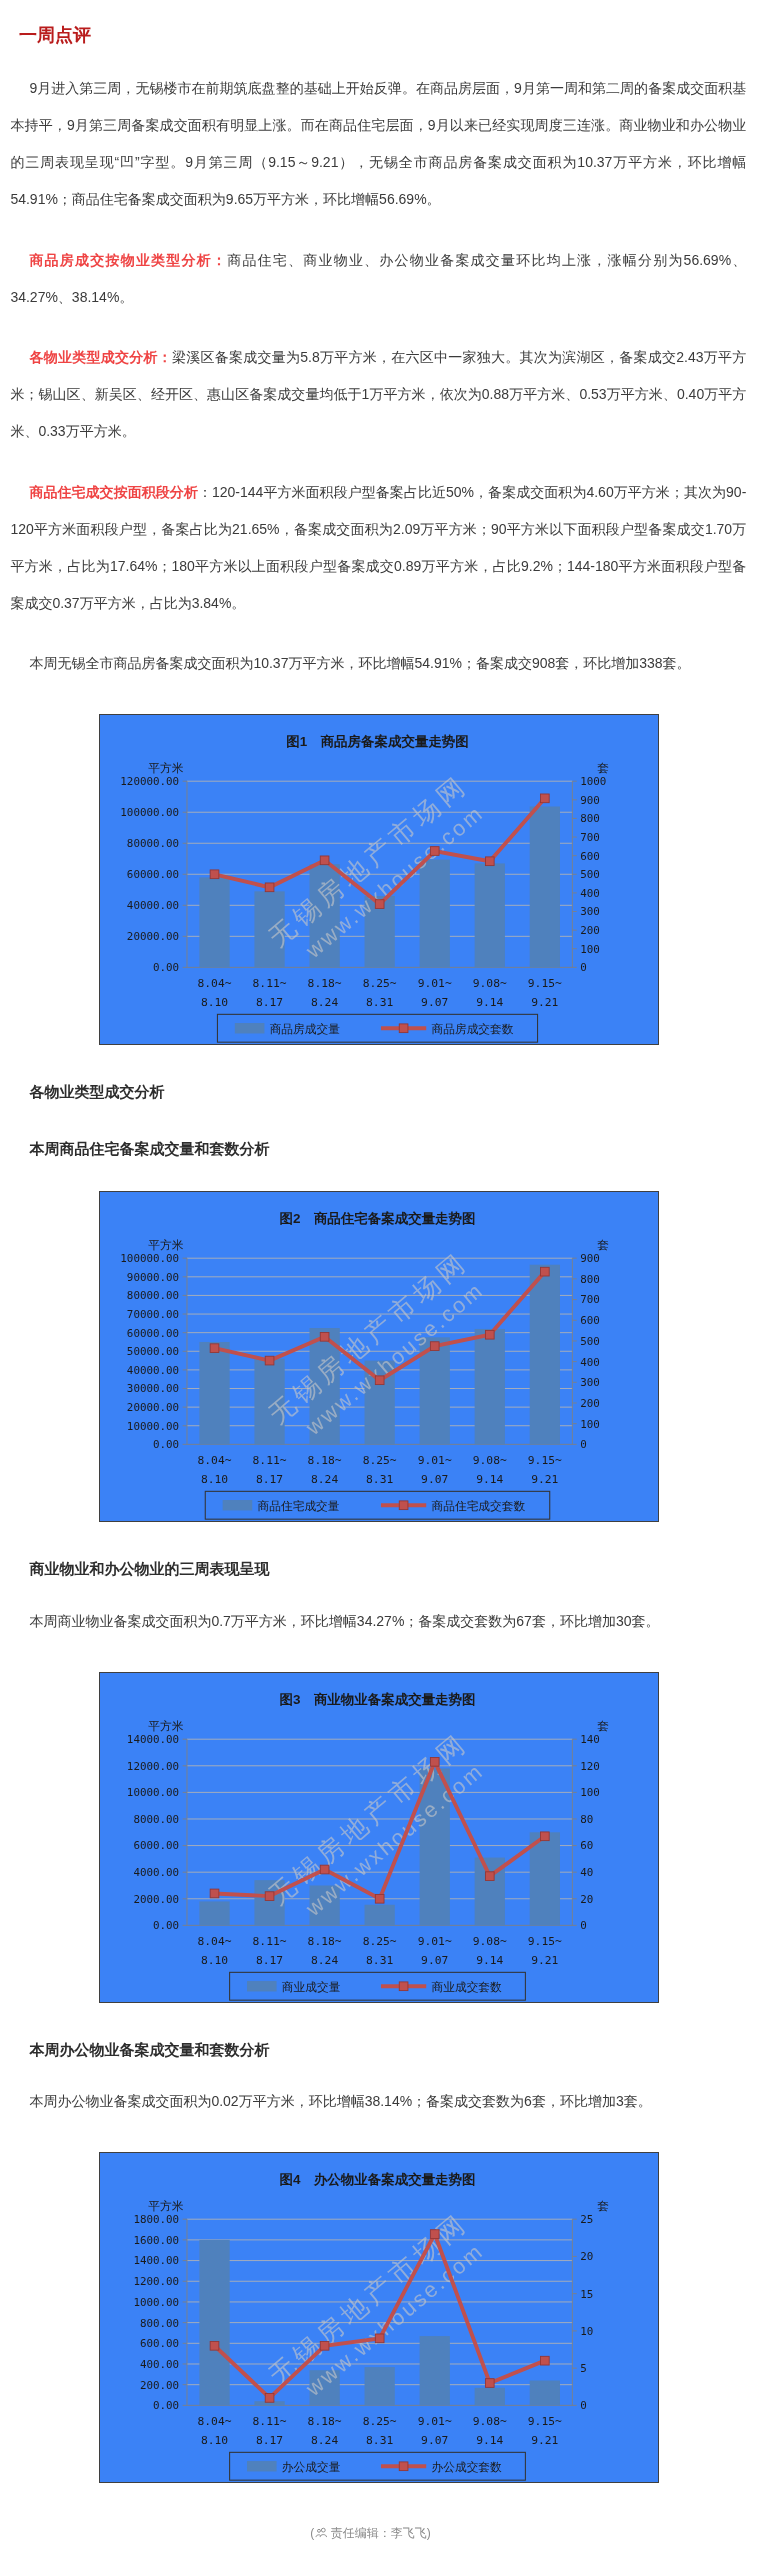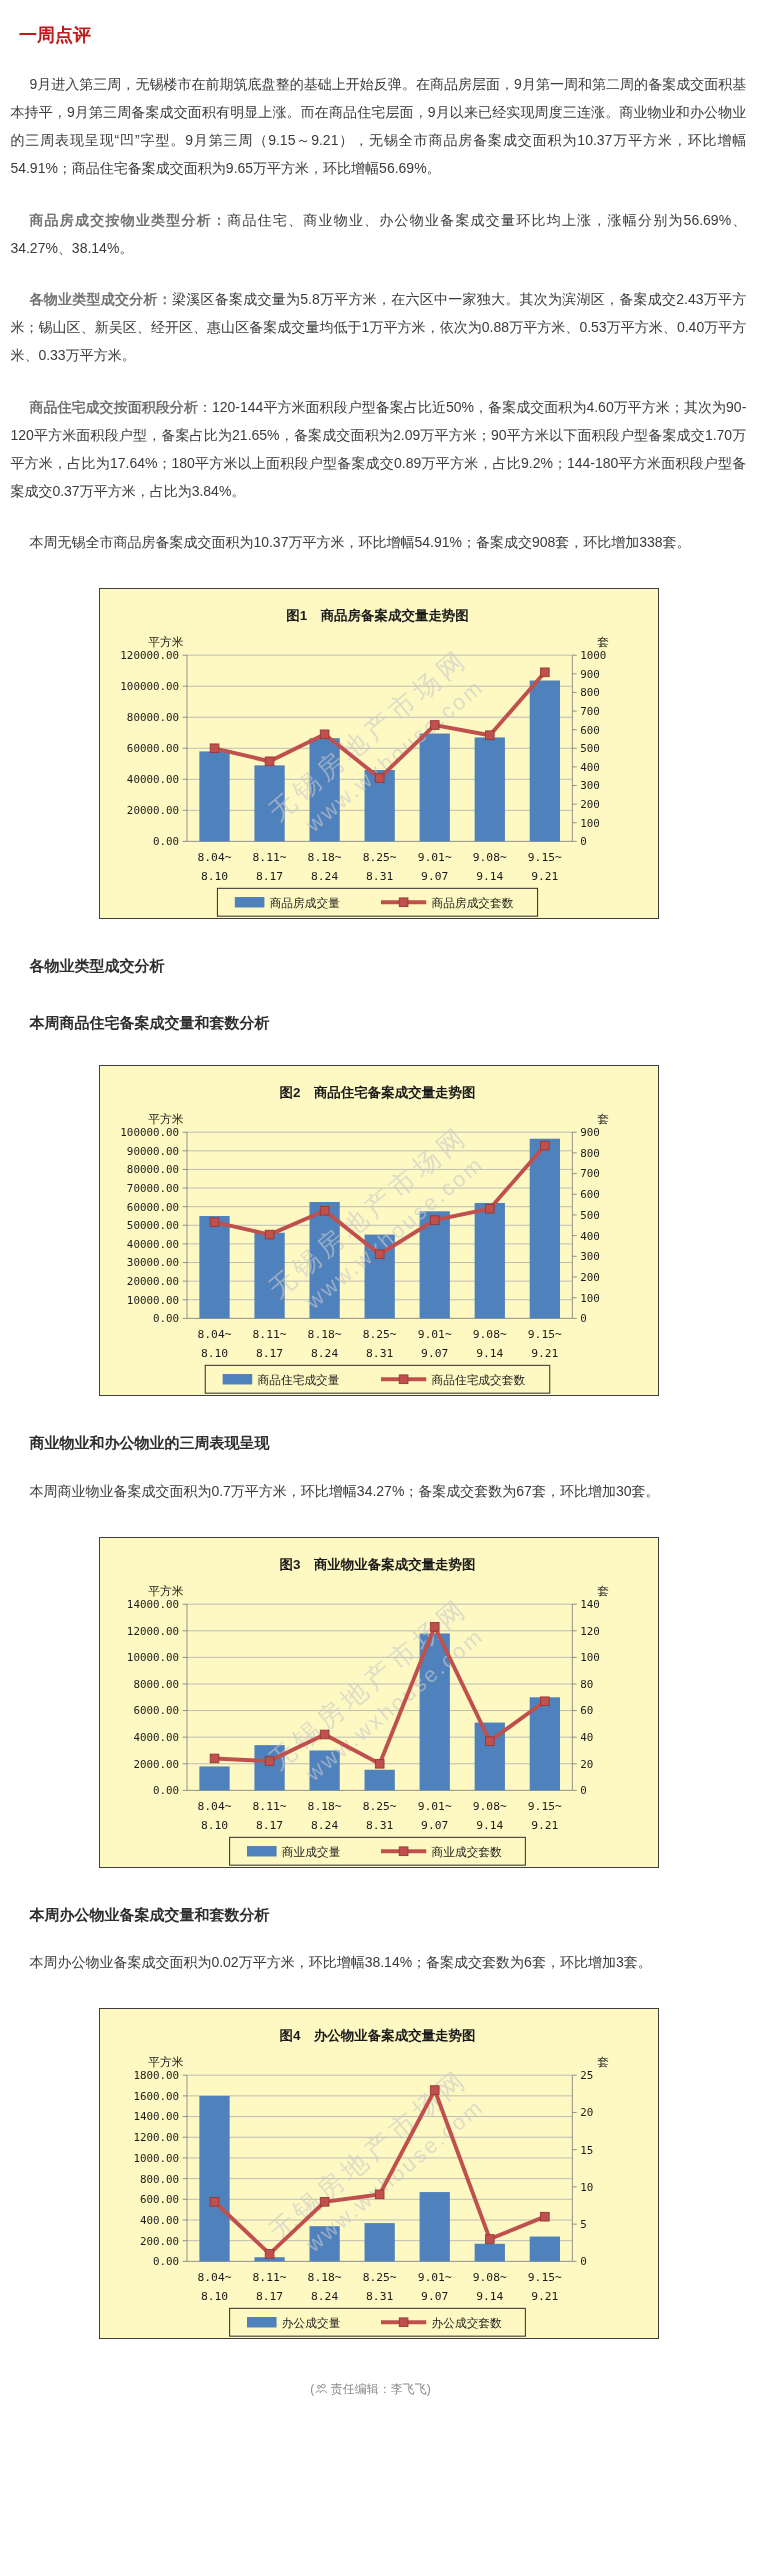--- a/index.html
+++ b/index.html
@@ -1,22 +1,22 @@
 <!DOCTYPE html>
 <html style="font-size:14px"><head>
 <meta charset="utf-8">
 <style>
   html,body{margin:0;padding:0;background:#fff;}
   body{width:760px;font-family:"Liberation Sans","DejaVu Sans",sans-serif;color:#333;}
   .page{box-sizing:border-box;width:760px;min-height:2576px;padding:0 12px 26px 10.4px;background:#fff;}
   h1.main{font-size:18px;font-weight:bold;color:#b91c1c;margin:22.6px 0 0 8.7px;}
   h2.sec{font-size:15px;font-weight:bold;color:#2d2d2d;margin:38px 0 0 0;text-indent:19px;}
-  .para{font-size:14px;line-height:28px;color:#3a3a3a;text-indent:19px;margin:23.5px 1.7px 0 0;text-align:justify;}
-  .lead{font-weight:bold;color:#737373;}
-  .chart-box{width:558px;margin:32px auto 0;border:1.7px solid #3f3f3f;background:#fef9c3;}
+  .para{font-size:14px;line-height:37px;color:#3a3a3a;text-indent:19px;margin:23.5px 1.7px 0 0;text-align:justify;}
+  .lead{font-weight:bold;color:#ef4444;}
+  .chart-box{width:558px;margin:32px auto 0;border:1.7px solid #3f3f3f;background:#3b82f6;}
   .chart-box svg{display:block;font-family:"Liberation Sans","DejaVu Sans",sans-serif;}
   .footer{margin-top:42px;padding-right:17.4px;text-align:center;font-size:12px;color:#8a8a8a;}
   .footer .icon{display:inline-block;vertical-align:-1.7px;margin:0 2.6px 0 0.9px;}
 </style>
 </head>
 <body>
 
 <div class="page">
 
   <h1 class="main">一周点评</h1>

